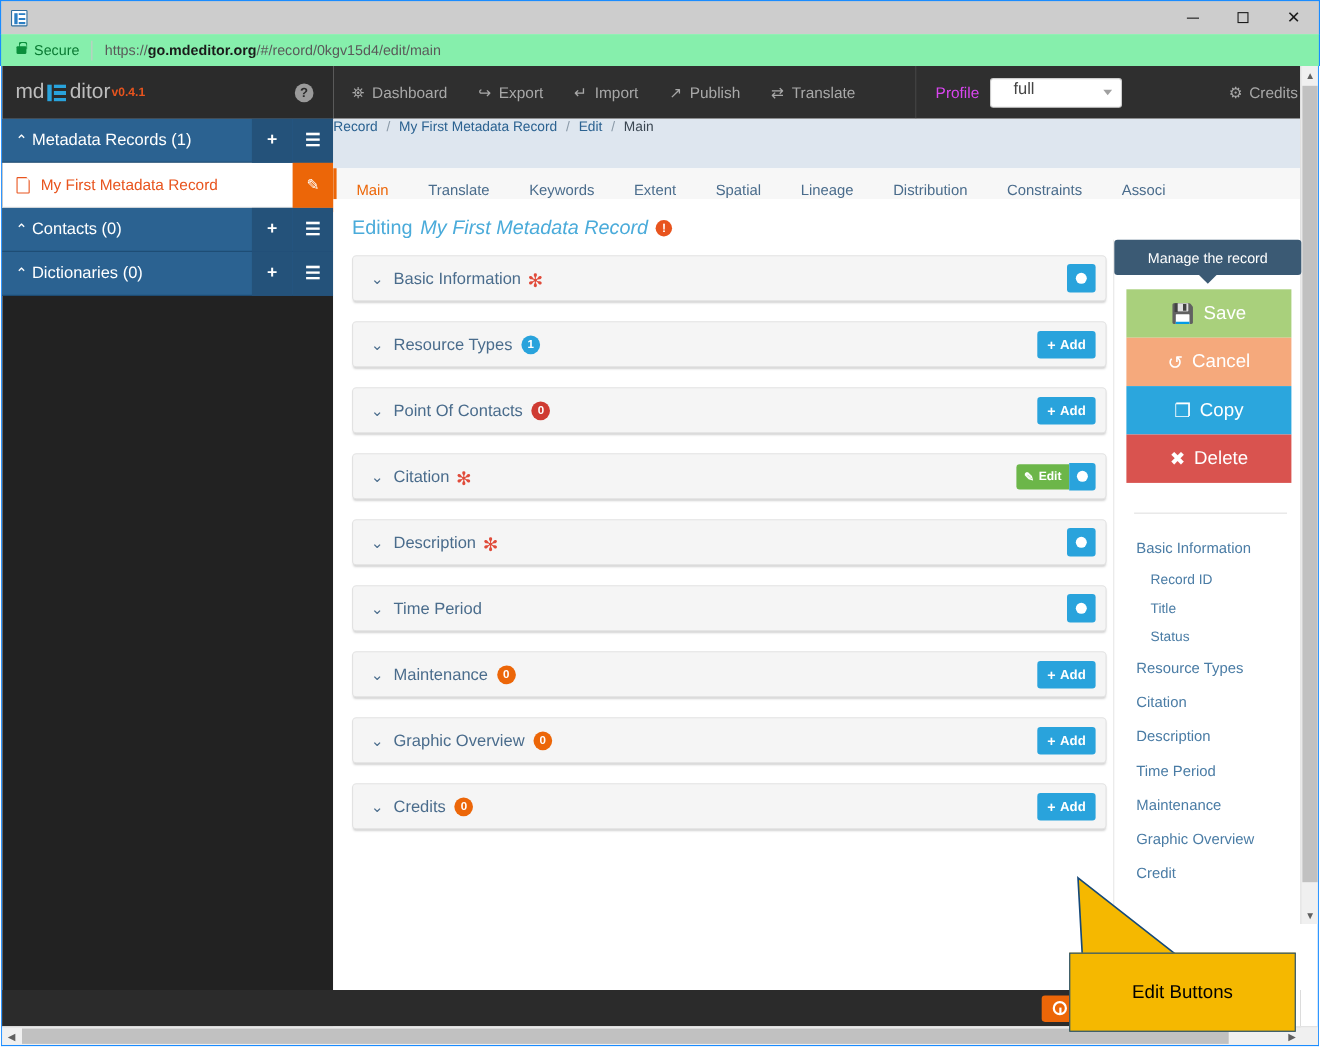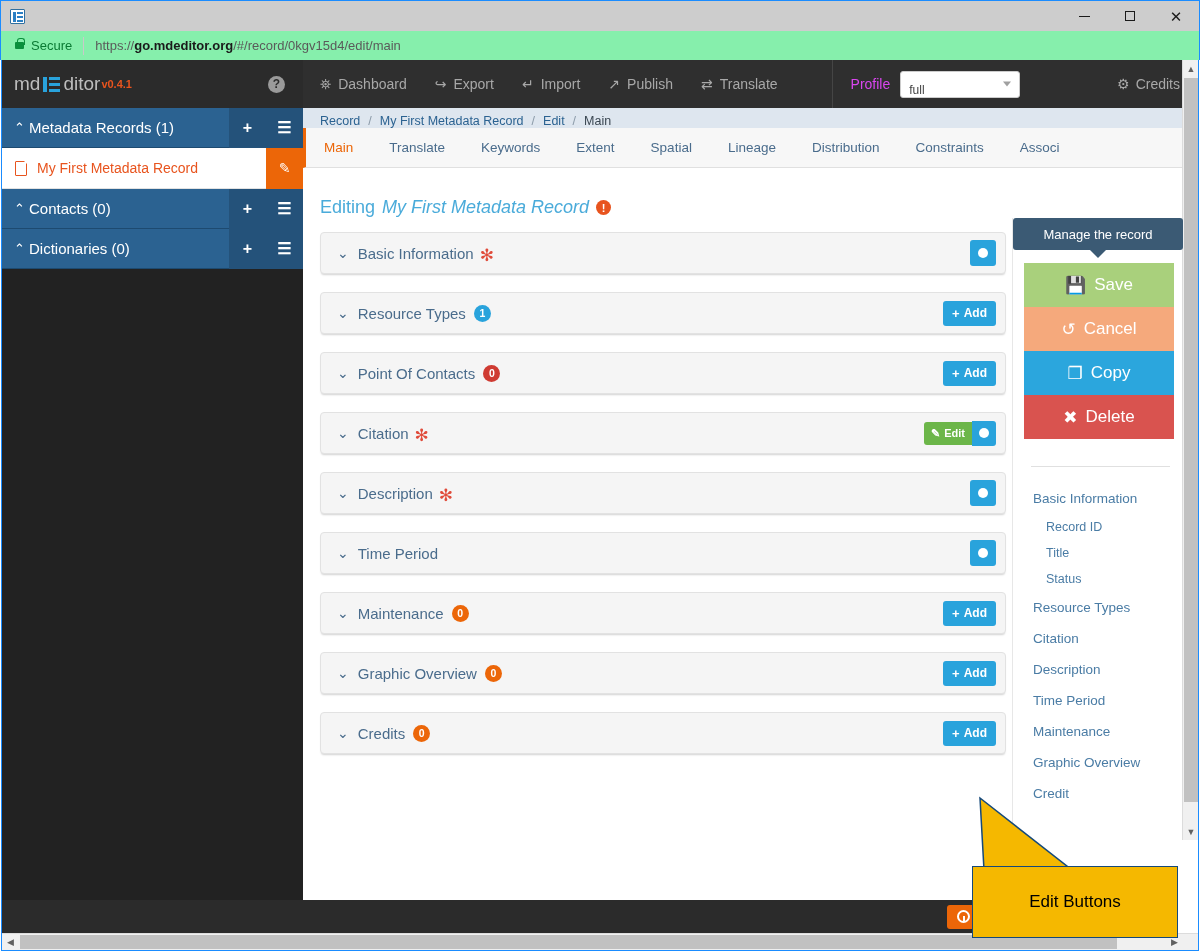--- a/index.html
+++ b/index.html
@@ -116,21 +116,21 @@
   .topnav .nav-item {
     color: #a8a8a8; font-size: 14px; padding: 0 14px; height: 48px;
     display: flex; align-items: center; gap: 7px; white-space: nowrap;
   }
   .topnav .nav-item:first-child { padding-left: 17px; }
   .topnav .divider { width:1px; height: 48px; background: #454545; margin-left: 40px; }
   .profile-group { display: flex; align-items: center; gap: 10px; padding-left: 18px; }
   .profile-label { color: #d946ef; font-size: 14px; }
   .profile-select {
     width: 120px; height: 27px; background: #fff; border: 1px solid #ccc; border-radius: 3px;
-    display: flex; align-items: flex-end; padding: 0 8px; font-size: 12px; color: #444;
+    display: flex; align-items: flex-start; padding: 0 20px; font-size: 15px; color: #444;
     position: relative;
   }
   .profile-select .caret {
     position:absolute; right: 8px; top: 50%; transform: translateY(-50%);
     border-left: 4px solid transparent; border-right: 4px solid transparent; border-top: 5px solid #a0a0a0;
   }
   .settings-item { margin-left: auto; color:#a8a8a8; font-size:14px; display:flex; align-items:center; gap:6px; padding-right: 2px;}
 
   
   .sidebar {
@@ -166,22 +166,22 @@
     margin-left: auto; width: 37px; height: 41px; background: #ec6608;
     display:flex; align-items:center; justify-content:center; color:#fff; font-size:14px;
   }
 
   
   .content {
     position: absolute; left: 301px; top: 48px; right: 16px; bottom: 17px;
     background: #ffffff;
   }
   .breadcrumb {
-    height: 20px; background: #dee6ef; display: flex; align-items: flex-end;
-    padding-left: 17px; font-size: 12.5px; gap: 8px;
+    height: 45px; background: #dee6ef; display: flex; align-items: flex-start;
+    font-size: 12.5px; gap: 8px;
   }
   .breadcrumb .crumb { color: #2b6291; }
   .breadcrumb .crumb.plain { color: #3b4752; }
   .breadcrumb .sep { color: #8b9aa8; }
 
   .tabs {
     height: 40px; background: #f7f7f7; border-bottom: 1px solid #e0e0e0;
     display: flex; align-items: center; border-left: 3px solid #ec6608; position: relative;
   }
   .tab { font-size: 13.5px; color: #4a6c8c; padding: 0 18px; height: 40px; display:flex; align-items:center; white-space: nowrap;}

